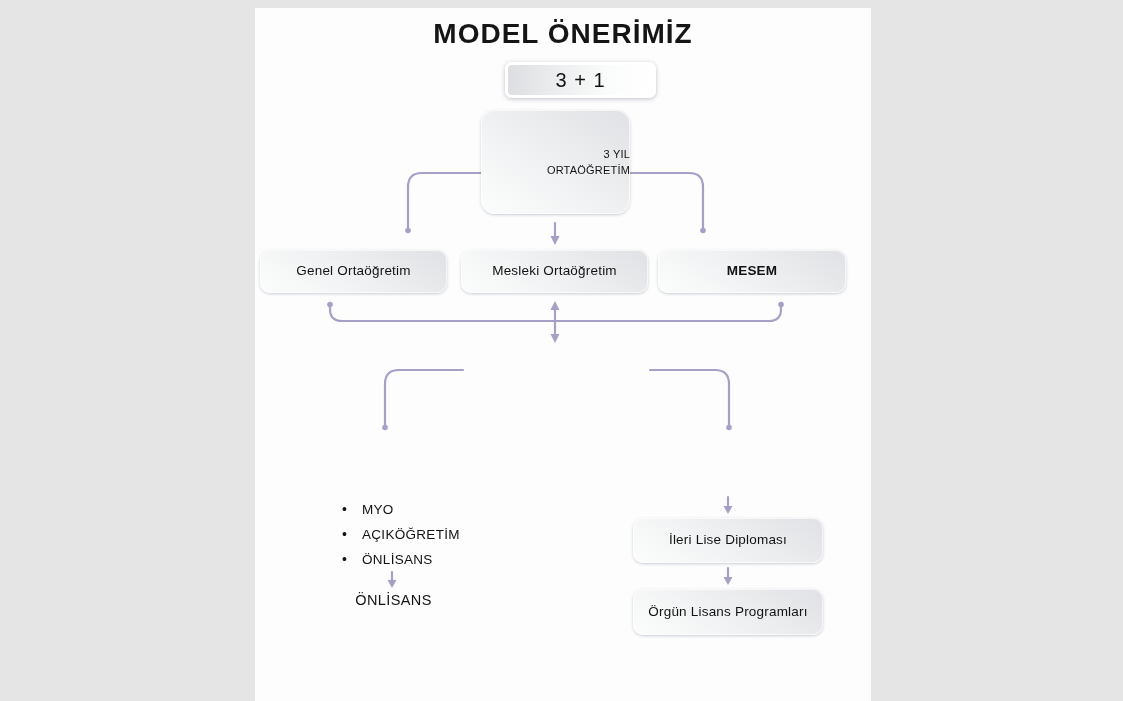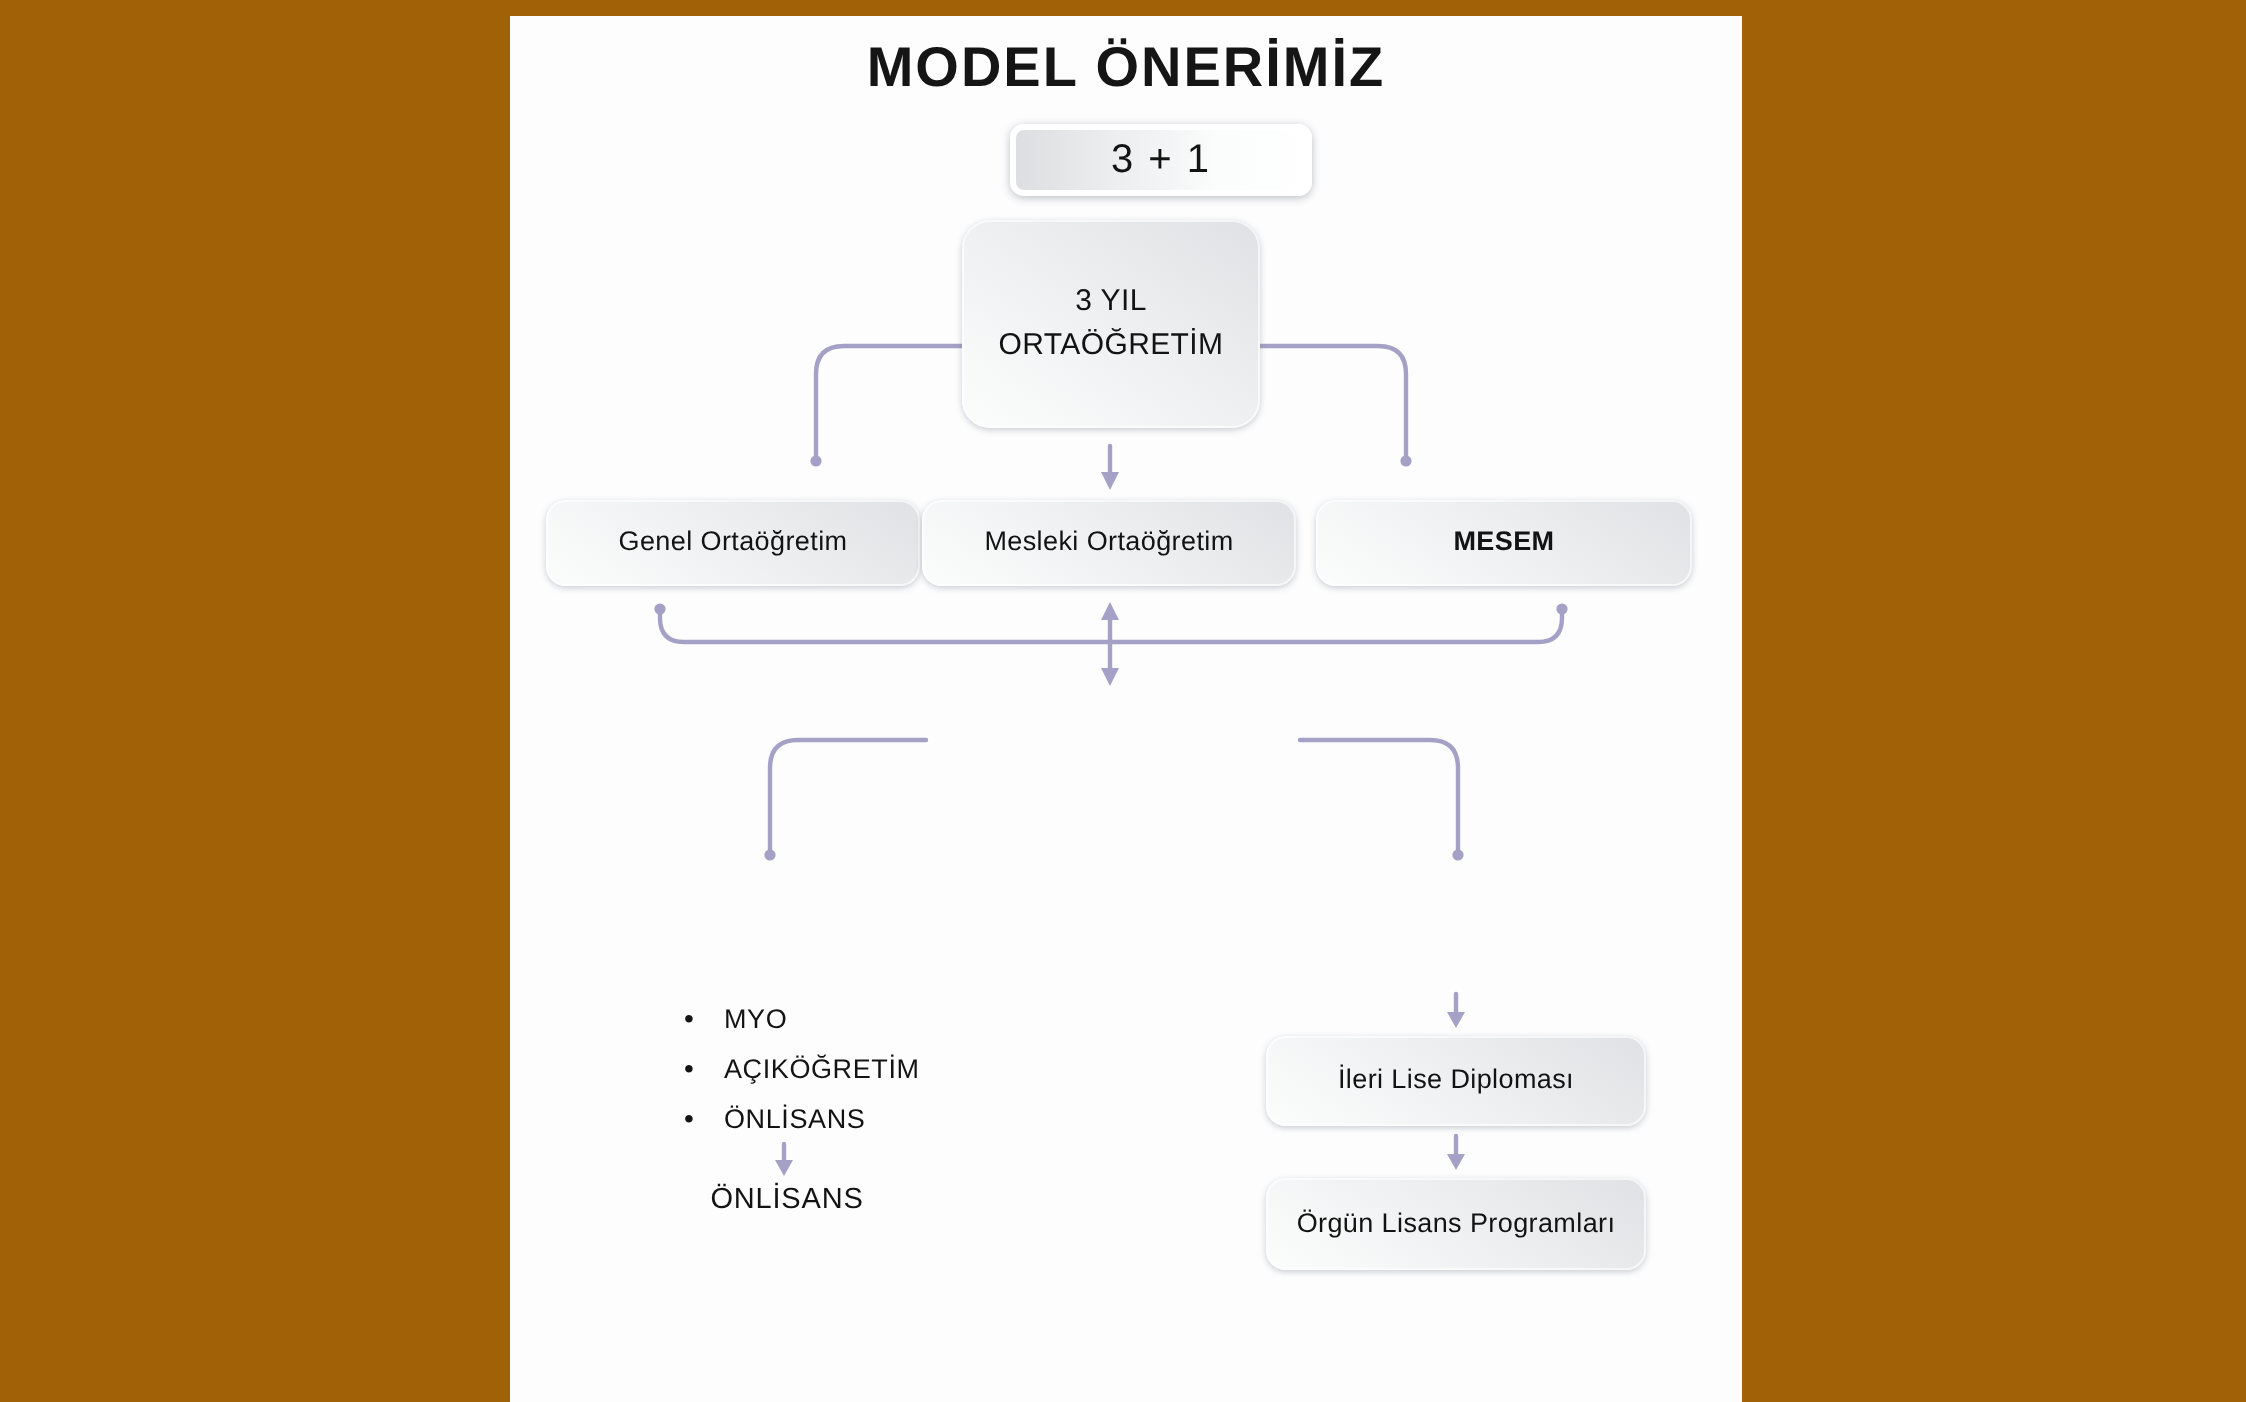--- a/index.html
+++ b/index.html
@@ -1,19 +1,19 @@
 <!DOCTYPE html>
 <html><head>
 <meta charset="utf-8">
 <style>
   html,body { margin:0; padding:0; background:#ffffff; }
   .stage {
     position:relative; width:1123px; height:701px; overflow:hidden;
     font-family:"Liberation Sans","DejaVu Sans",sans-serif; color:#131313;
-    background:#a16207;
+    background:#e5e5e5;
   }
   .canvas-bg {
     position:absolute; left:255px; top:8px; width:616px; height:693px;
     background:#fdfdfe;
   }
   .diagram-title {
     position:absolute; left:255px; top:18px; width:616px;
     text-align:center; font-size:28px; font-weight:bold; letter-spacing:1px;
     color:#151515;
   }
@@ -26,22 +26,22 @@
     font-size:20px; letter-spacing:1px;margin-left:25px;
   }
   .node {
     position:absolute; display:flex; flex-direction:column;
     align-items:center; justify-content:center; text-align:center;
     border-radius:10px;
     background:linear-gradient(215deg,#dfe1e4 0%,#ecedef 40%,#f7f8f8 80%,#fbfcfc 100%);
     box-shadow:0 1px 3px rgba(110,115,128,0.35), inset 0 0 0 1px rgba(255,255,255,0.65);
     font-size:13.5px; line-height:1.5; letter-spacing:0.2px; color:#131313;
   }
-  #node-root    { left:481px; top:110px; width:149px; height:104px; border-radius:14px; font-size:15px; }
-  #node-genel   { left:273px; top:250px; width:187px; height:43px;align-items:center; }
+  #node-root    { left:481px; top:110px; width:149px; height:104px; border-radius:14px; font-size:11px;align-items:flex-end; }
+  #node-genel   { left:260px; top:250px; width:187px; height:43px;align-items:center; }
   #node-mesleki { left:461px; top:250px; width:187px; height:43px; }
   #node-mesem   { left:658px; top:250px; width:188px; height:43px;font-weight:bold; }
   #node-standart{ left:463px; top:352px; width:187px; height:42px; }
   #node-sinavsiz{ left:288px; top:445px; width:190px; height:49px; }
   #node-plus1   { left:633px; top:444px; width:190px; height:49px; }
   #node-ileri   { left:633px; top:518px; width:190px; height:45px; }
   #node-orgun   { left:633px; top:589px; width:190px; height:46px; }
 
   .connector-svg { position:absolute; left:0; top:0; width:1123px; height:701px; }
 

